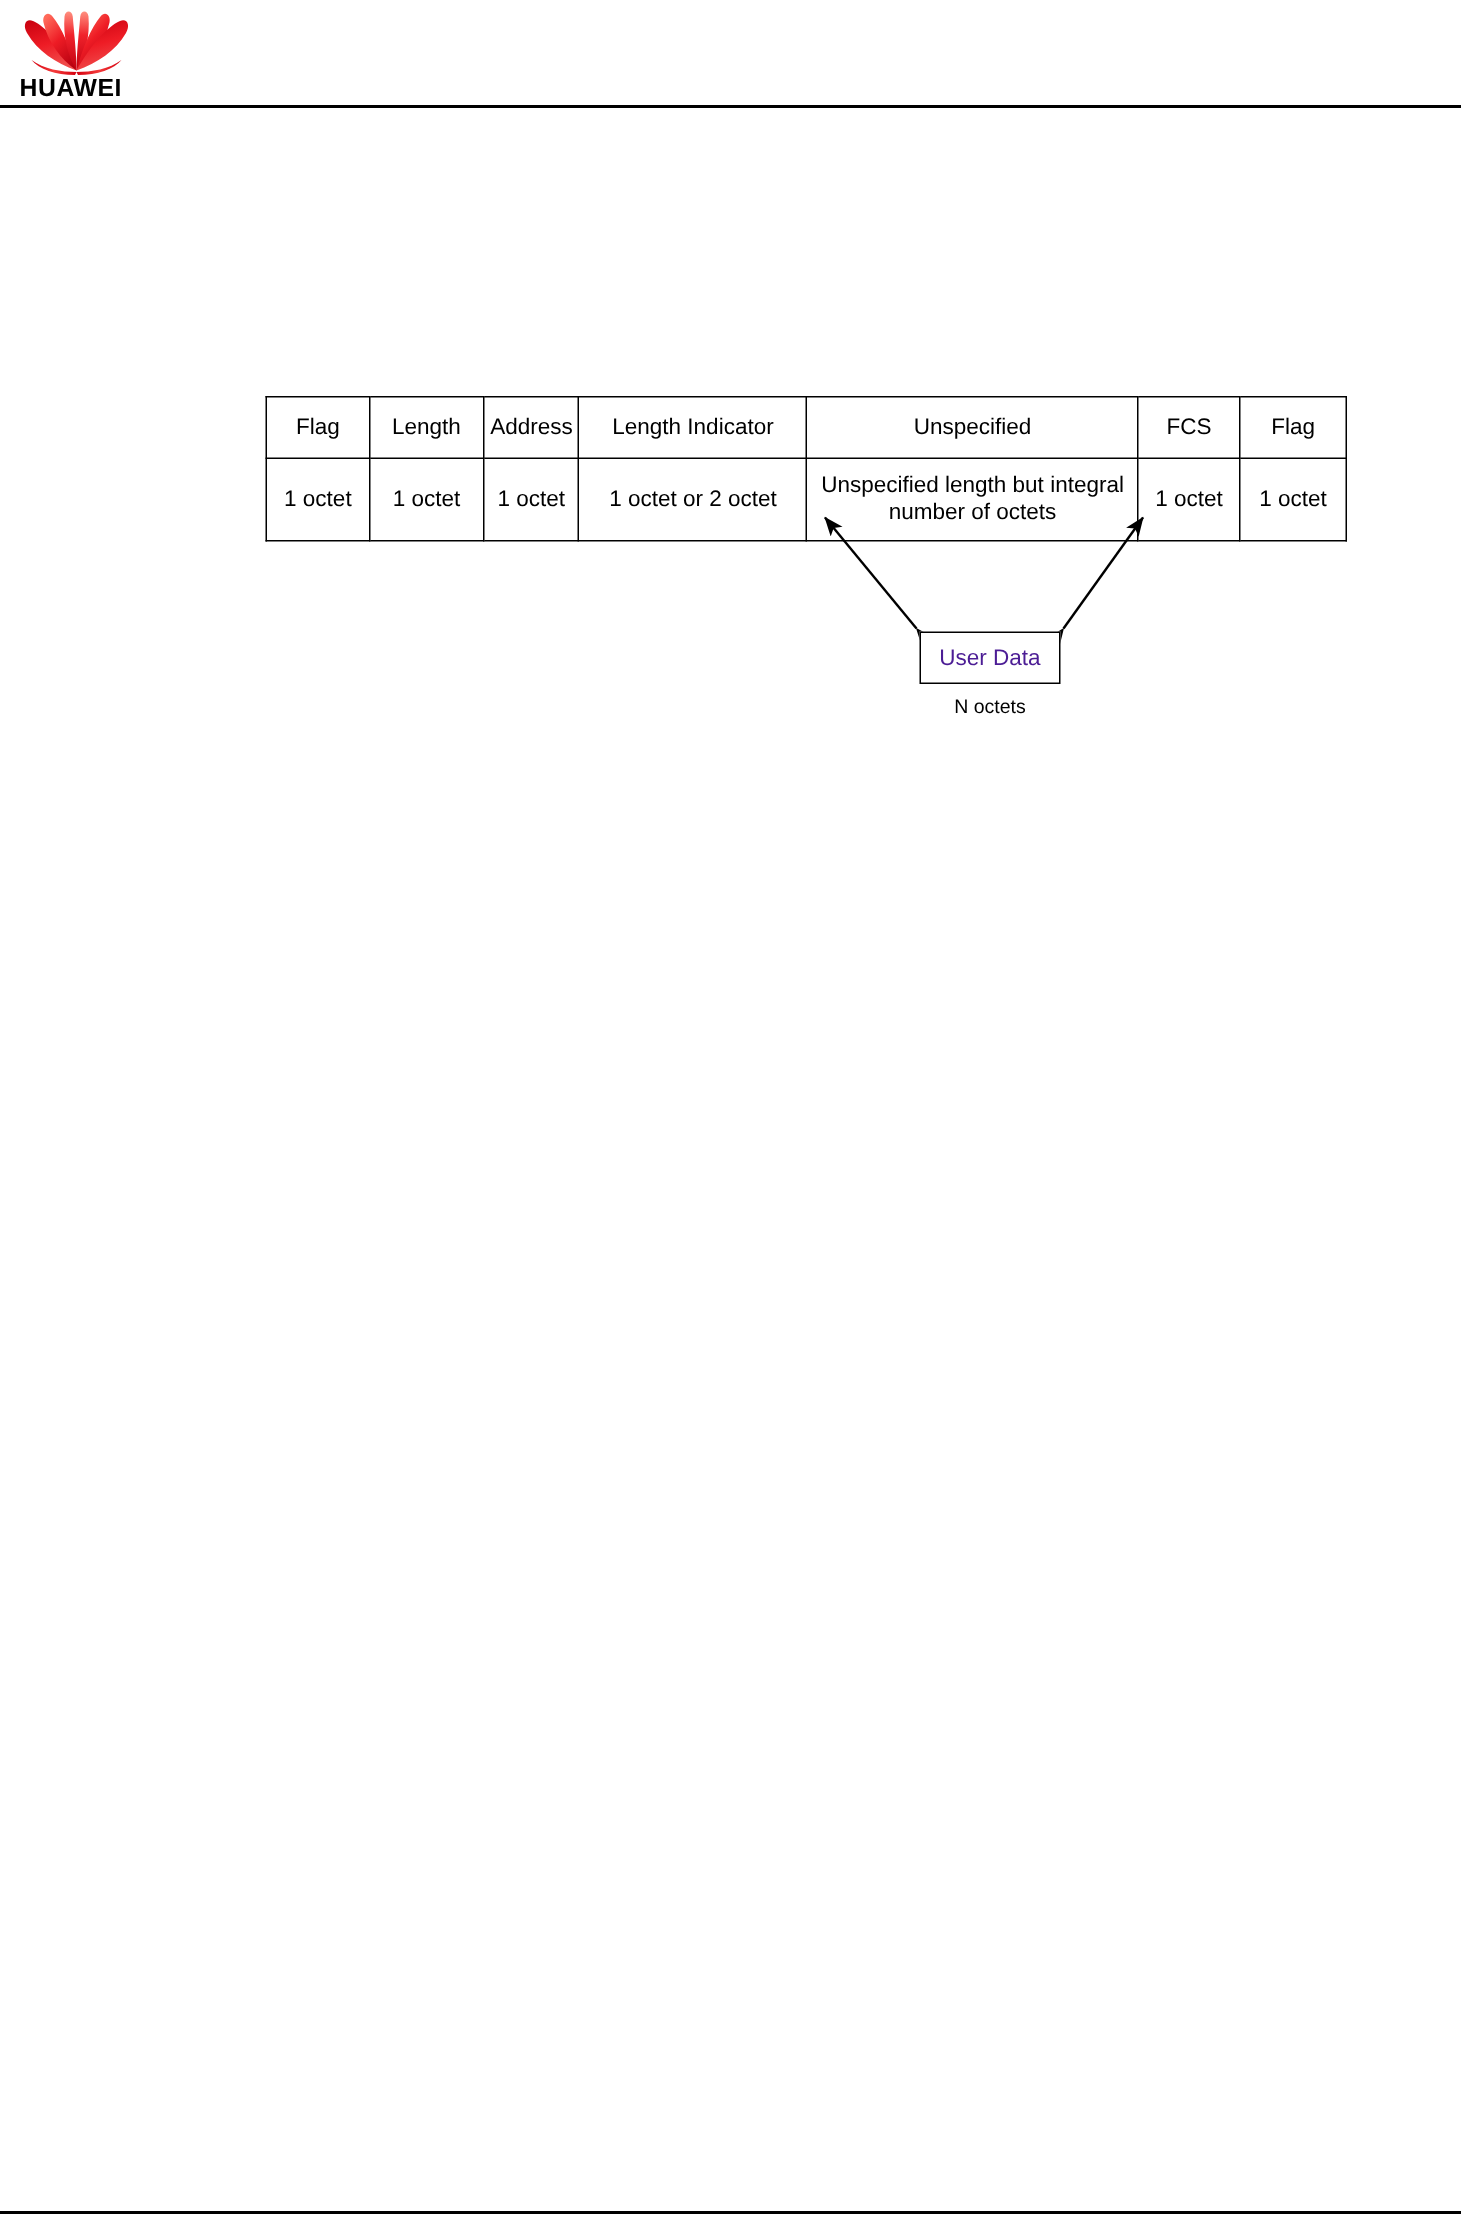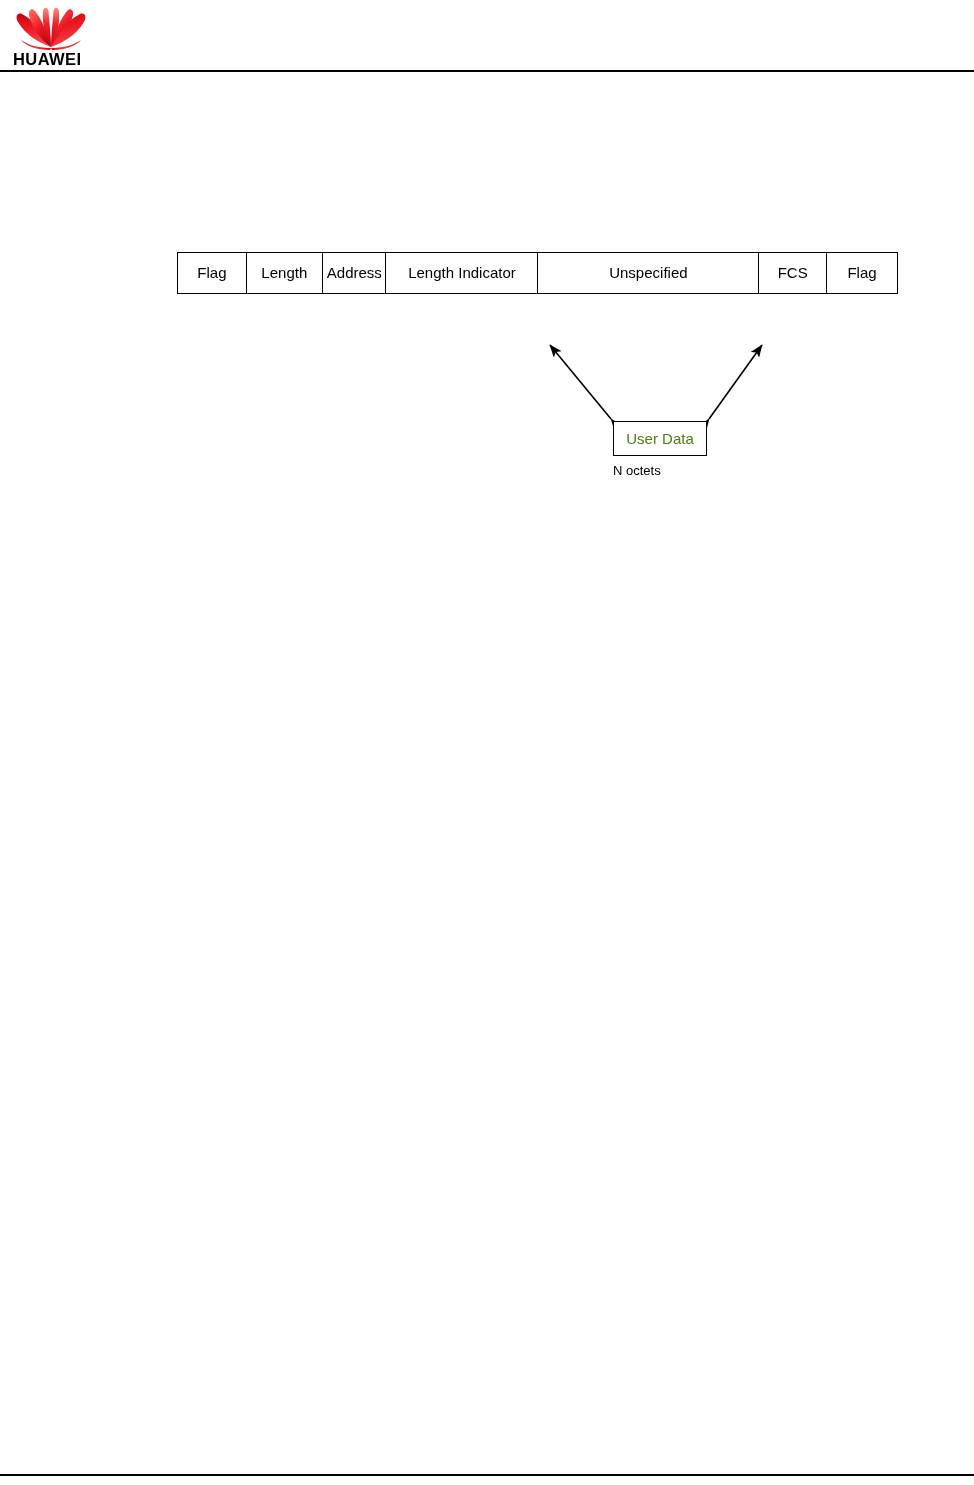--- a/index.html
+++ b/index.html
@@ -69,21 +69,21 @@
     position: absolute;
     left: 0;
     top: 0;
     width: 974px;
     height: 520px;
   }
 
   .frame-table {
     position: absolute;
     left: 177px;
-    top: 252px;
+    top: 264px;
     width: 721px;
     border-collapse: collapse;
     table-layout: fixed;
   }
   .frame-table td {
     border: 1px solid #000000;
     text-align: center;
     vertical-align: middle;
     font-family: "Liberation Sans", sans-serif;
     font-size: 15px;
@@ -123,30 +123,30 @@
     width: 94px;
     height: 35px;
     border: 1px solid #000000;
     box-sizing: border-box;
     display: flex;
     align-items: center;
     justify-content: center;
     font-family: "Liberation Sans", sans-serif;
     font-size: 15px;
     line-height: 17px;
-    color: #4d7c0f;
+    color: #4c1d95;
     background: #ffffff;
     white-space: nowrap;
   }
   .userdata-caption {
     position: absolute;
     left: 613px;
     top: 463px;
     width: 94px;
-    text-align: left;
+    text-align: center;
     font-family: "Liberation Sans", sans-serif;
     font-size: 13px;
     line-height: 16px;
     color: #000000;
     white-space: nowrap;
   }
 </style>
 </head>
 <body>
 
@@ -217,20 +217,29 @@
     <tbody>
       <tr class="row-head">
         <td>Flag</td>
         <td>Length</td>
         <td>Address</td>
         <td>Length Indicator</td>
         <td>Unspecified</td>
         <td>FCS</td>
         <td>Flag</td>
       </tr>
+      <tr class="row-size">
+        <td>1 octet</td>
+        <td>1 octet</td>
+        <td>1 octet</td>
+        <td>1 octet or 2 octet</td>
+        <td class="wrap">Unspecified length but integral number of octets</td>
+        <td>1 octet</td>
+        <td>1 octet</td>
+      </tr>
     </tbody>
   </table>
 
   <svg class="arrow-layer" width="974" height="520" viewBox="0 0 974 520" xmlns="http://www.w3.org/2000/svg">
     <defs>
       <marker id="ah" markerWidth="9" markerHeight="9" refX="7.6" refY="3.2" orient="auto" markerUnits="strokeWidth">
         <path d="M0,0 L8,3.2 L0,6.4 L1.9,3.2 Z" fill="#000000"></path>
       </marker>
     </defs>
 

